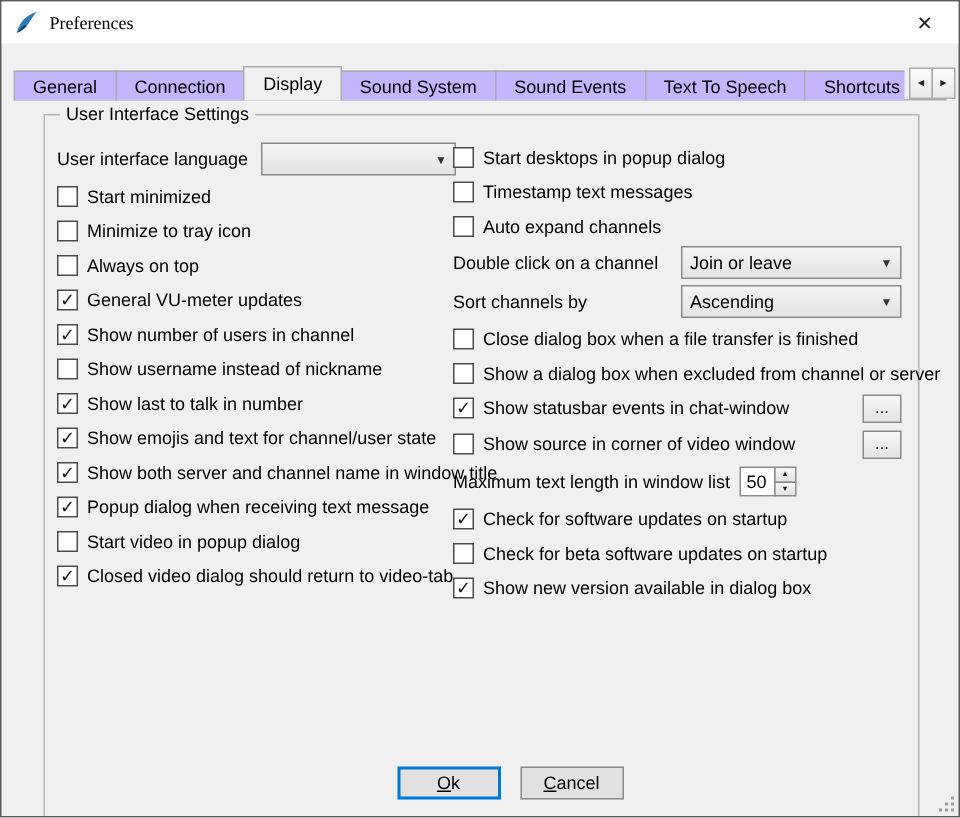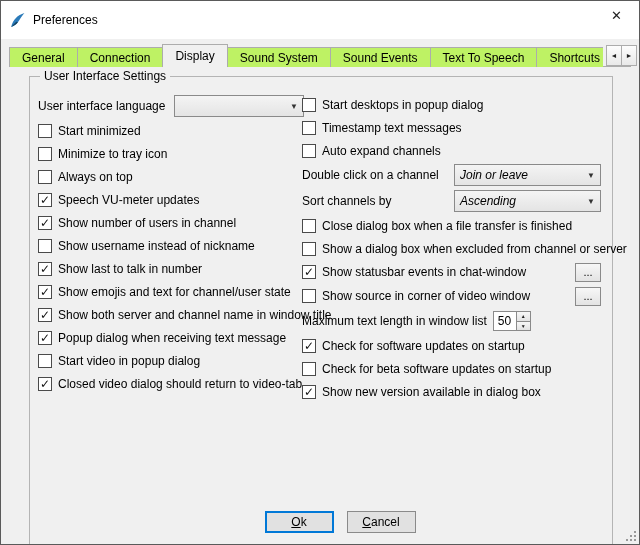--- a/index.html
+++ b/index.html
@@ -3,48 +3,48 @@
 <meta charset="utf-8">
 <style>
   html,body{margin:0;padding:0;background:#cfcfcf;}
   *{box-sizing:border-box;}
   .window{
     position:relative;width:640px;height:545px;background:#f0f0f0;
     border:1px solid #5a5a5a;font-family:"Liberation Sans","DejaVu Sans",sans-serif;
     font-size:12px;color:#000;overflow:hidden;
   }
   
-  .titlebar{position:absolute;left:0;top:0;right:0;height:38px;background:#ffffff;display:flex;align-items:center;}
+  .titlebar{position:absolute;left:0;top:0;right:0;height:28px;background:#ffffff;display:flex;align-items:center;font-family:Liberation Serif, serif;}
   .app-icon{width:17px;height:17px;margin-left:8px;flex:0 0 auto;}
   .title-text{margin-left:7px;font-size:12px;}
   .close-btn{position:absolute;right:0;top:0;width:45px;height:29px;display:flex;align-items:center;justify-content:center;font-size:13px;color:#222;}
   
   .tabline{position:absolute;left:8px;right:8px;top:65px;height:1px;background:#acacac;}
   .tabbar{position:absolute;left:8px;right:36px;top:43px;height:23px;display:flex;align-items:flex-end;overflow:hidden;white-space:nowrap;}
-  .tab{height:20px;margin-top:14px;padding:0 12px;display:flex;align-items:center;background:#bef264;border:1px solid #acacac;border-bottom:none;margin-left:-1px;position:relative;z-index:1;}
+  .tab{height:20px;margin-top:14px;padding:0 12px;display:flex;align-items:center;background:#c4b5fd;border:1px solid #acacac;border-bottom:none;margin-left:-1px;position:relative;z-index:1;}
   .tab:first-child{margin-left:0;}
   .tab.selected{height:23px;margin-top:0;background:#f0f0f0;z-index:3;}
   .tab-scrollers{position:absolute;right:2px;top:44px;display:flex;z-index:4;}
   .tab-scroll{width:16px;height:21px;border:1px solid #acacac;background:linear-gradient(#fdfdfd,#e9e9e9);display:flex;align-items:center;justify-content:center;font-size:7px;color:#222;margin-left:-1px;}
   
   .groupbox{position:absolute;left:28px;top:75px;width:584px;height:476px;border:1px solid #b4b4b4;}
   .group-title{position:absolute;left:10px;top:-8px;background:#f0f0f0;padding:0 4px;}
   .col{position:absolute;display:flex;flex-direction:column;}
   .col-left{left:8px;top:16px;width:266px;}
   .col-right{left:272px;top:16px;width:299px;}
   .row{display:flex;align-items:center;height:23px;white-space:nowrap;}
   .row.tall{height:26px;align-items:center;}
   .row.btn-row{height:24px;}
   .cb{width:14px;height:14px;border:1px solid #4a4a4a;background:#fff;flex:0 0 14px;display:flex;align-items:center;justify-content:center;font-size:12px;line-height:1;color:#111;margin-right:6px;}
   .cb-label{white-space:nowrap;}
   .combo{height:22px;border:1px solid #8a8a8a;background:linear-gradient(#f4f4f4,#e4e4e4);display:flex;align-items:center;}
   .combo .val{flex:1;padding-left:5px;overflow:hidden;}
   .combo .arr{width:18px;text-align:center;font-size:8px;color:#333;}
   .combo-lang{width:130px;margin-left:auto;}
-  .combo-right{width:147px;margin-left:auto;font-style:italic;}
+  .combo-right{width:147px;margin-left:auto;}
   .mini-btn{width:26px;height:19px;border:1px solid #8a8a8a;background:linear-gradient(#f7f7f7,#e3e3e3);display:flex;align-items:center;justify-content:center;font-size:11px;margin-left:auto;}
   .spin{display:flex;margin-left:6px;height:20px;}
   .spin-val{width:24px;height:20px;border:1px solid #8a8a8a;background:#fff;display:flex;align-items:center;padding-left:4px;}
   .spin-btns{display:flex;flex-direction:column;width:15px;margin-left:-1px;}
   .spin-btn{flex:1;border:1px solid #8a8a8a;background:linear-gradient(#f7f7f7,#e3e3e3);display:flex;align-items:center;justify-content:center;font-size:5px;color:#222;}
   .spin-btn + .spin-btn{margin-top:-1px;}
   
   .footer{position:absolute;left:0;right:0;bottom:11px;display:flex;justify-content:center;gap:13px;padding-left:40px;}
   .btn{min-width:69px;height:22px;border:1px solid #8a8a8a;background:#e1e1e1;display:flex;align-items:center;justify-content:center;padding:0 10px;}
   .btn.default{border:2px solid #0078d7;}
@@ -118,21 +118,21 @@
       <div class="row">
           <span class="cb"></span>
           <span class="cb-label">Minimize to tray icon</span>
         </div>
       <div class="row">
           <span class="cb"></span>
           <span class="cb-label">Always on top</span>
         </div>
       <div class="row">
           <span class="cb checked">✓</span>
-          <span class="cb-label">Speech VU-meter updates</span>
+          <span class="cb-label">General VU-meter updates</span>
         </div>
       <div class="row">
           <span class="cb checked">✓</span>
           <span class="cb-label">Show number of users in channel</span>
         </div>
       <div class="row">
           <span class="cb"></span>
           <span class="cb-label">Show username instead of nickname</span>
         </div>
       <div class="row">

